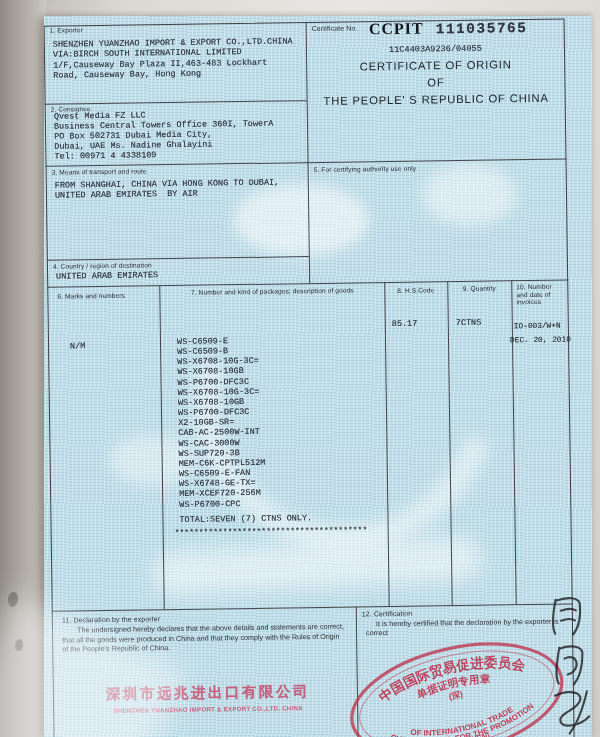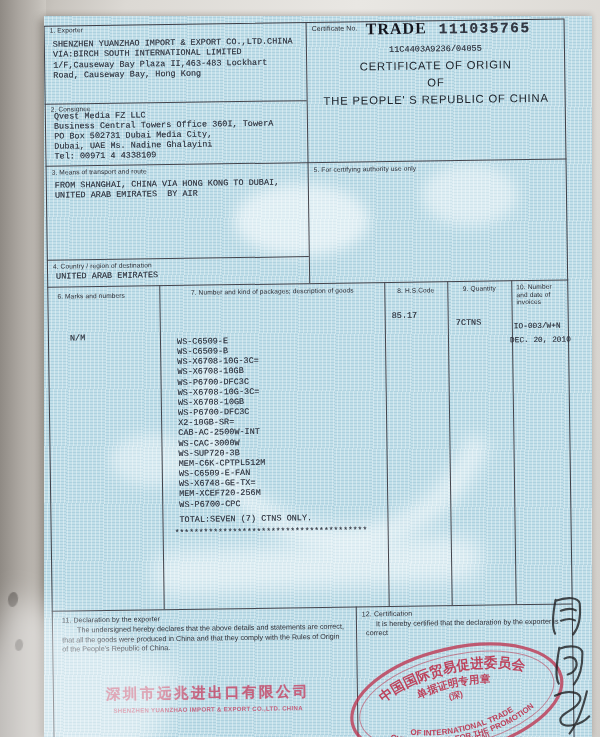--- a/index.html
+++ b/index.html
@@ -95,45 +95,45 @@
       <div class="typed mono" style="left:13px;top:93px;line-height:9.9px;"><div>Qvest Media FZ LLC</div><div>Business Central Towers Office 360I, TowerA</div><div>PO Box 502731 Dubai Media City,</div><div>Dubai, UAE Ms. Nadine Ghalayini</div><div>Tel: 00971 4 4338109</div></div>
 
       <div class="lbl" style="left:10px;top:149px;">3. Means of transport and route</div>
       <div class="typed mono" style="left:13px;top:161px;"><div>FROM SHANGHAI, CHINA VIA HONG KONG TO DUBAI,</div><div>UNITED ARAB EMIRATES  BY AIR</div></div>
 
       <div class="lbl" style="left:10px;top:243px;">4. Country / region of destination</div>
       <div class="typed mono" style="left:13px;top:252px;">UNITED ARAB EMIRATES</div>
 
       <div class="lbl" style="left:272px;top:9px;font-size:7px;">Certificate No.</div>
       <div class="cert-no-row">
-        <span class="ccpit">TRADE</span>
+        <span class="ccpit">CCPIT</span>
         <span class="mono cert-num">111035765</span>
       </div>
       <div class="ctr mono" style="top:30px;font-size:8.6px;">11C4403A9236/04055</div>
       <div class="ctr title-line" style="top:45px;">CERTIFICATE OF ORIGIN</div>
       <div class="ctr title-line" style="top:62px;">OF</div>
       <div class="ctr title-line" style="top:79px;">THE PEOPLE' S REPUBLIC OF CHINA</div>
 
       <div class="lbl" style="left:272px;top:150px;">5. For certifying authority use only</div>
 
       <div class="lbl" style="left:14px;top:273px;">6. Marks and numbers</div>
       <div class="lbl" style="left:120px;top:271px;width:218px;text-align:center;">7. Number and kind of packages; description of goods</div>
       <div class="lbl" style="left:341px;top:272px;width:63px;text-align:center;">8. H.S.Code</div>
       <div class="lbl" style="left:404px;top:271px;width:64px;text-align:center;">9. Quantity</div>
       <div class="lbl" style="left:473px;top:270px;line-height:7.6px;">
         <div>10. Number</div>
         <div>and date of</div>
         <div>invoices</div>
       </div>
 
-      <div class="typed mono" style="left:26px;top:314px;">N/M</div>
+      <div class="typed mono" style="left:26px;top:322px;">N/M</div>
       <div class="goods mono"><div>WS-C6509-E</div><div>WS-C6509-B</div><div>WS-X6708-10G-3C=</div><div>WS-X6708-10GB</div><div>WS-P6700-DFC3C</div><div>WS-X6708-10G-3C=</div><div>WS-X6708-10GB</div><div>WS-P6700-DFC3C</div><div>X2-10GB-SR=</div><div>CAB-AC-2500W-INT</div><div>WS-CAC-3000W</div><div>WS-SUP720-3B</div><div>MEM-C6K-CPTPL512M</div><div>WS-C6509-E-FAN</div><div>WS-X6748-GE-TX=</div><div>MEM-XCEF720-256M</div><div>WS-P6700-CPC</div></div>
       <div class="typed mono" style="left:133px;top:497px;">TOTAL:SEVEN (7) CTNS ONLY.</div>
       <div class="typed mono" style="left:128px;top:510px;font-size:8.2px;letter-spacing:-.1px;">****************************************</div>
-      <div class="typed mono" style="left:348px;top:296px;">85.17</div>
+      <div class="typed mono" style="left:348px;top:304px;">85.17</div>
       <div class="typed mono" style="left:412px;top:304px;">7CTNS</div>
       <div class="typed mono" style="left:470px;top:308px;font-size:7.8px;">IO-003/W+N</div>
       <div class="typed mono" style="left:466px;top:322px;font-size:7.8px;">DEC. 20, 2010</div>
 
       <div class="lbl" style="left:14px;top:597px;font-size:7px;">11. Declaration by the exporter</div>
       <div style="position:absolute;left:14px;top:606px;width:284px;font-size:7.2px;line-height:9.6px;color:#2e2e36;text-indent:15px;">The undersigned hereby declares that the above details and statements are correct, that all the goods were produced in China and that they comply with the Rules of Origin of the People's Republic of China.</div>
 
       <div class="lbl" style="left:314px;top:595px;font-size:7px;">12. Certification</div>
       <div style="position:absolute;left:318px;top:604px;width:206px;font-size:7.2px;line-height:9.4px;color:#2e2e36;text-indent:10px;">It is hereby certified that the declaration by the exporter is correct</div>
 

